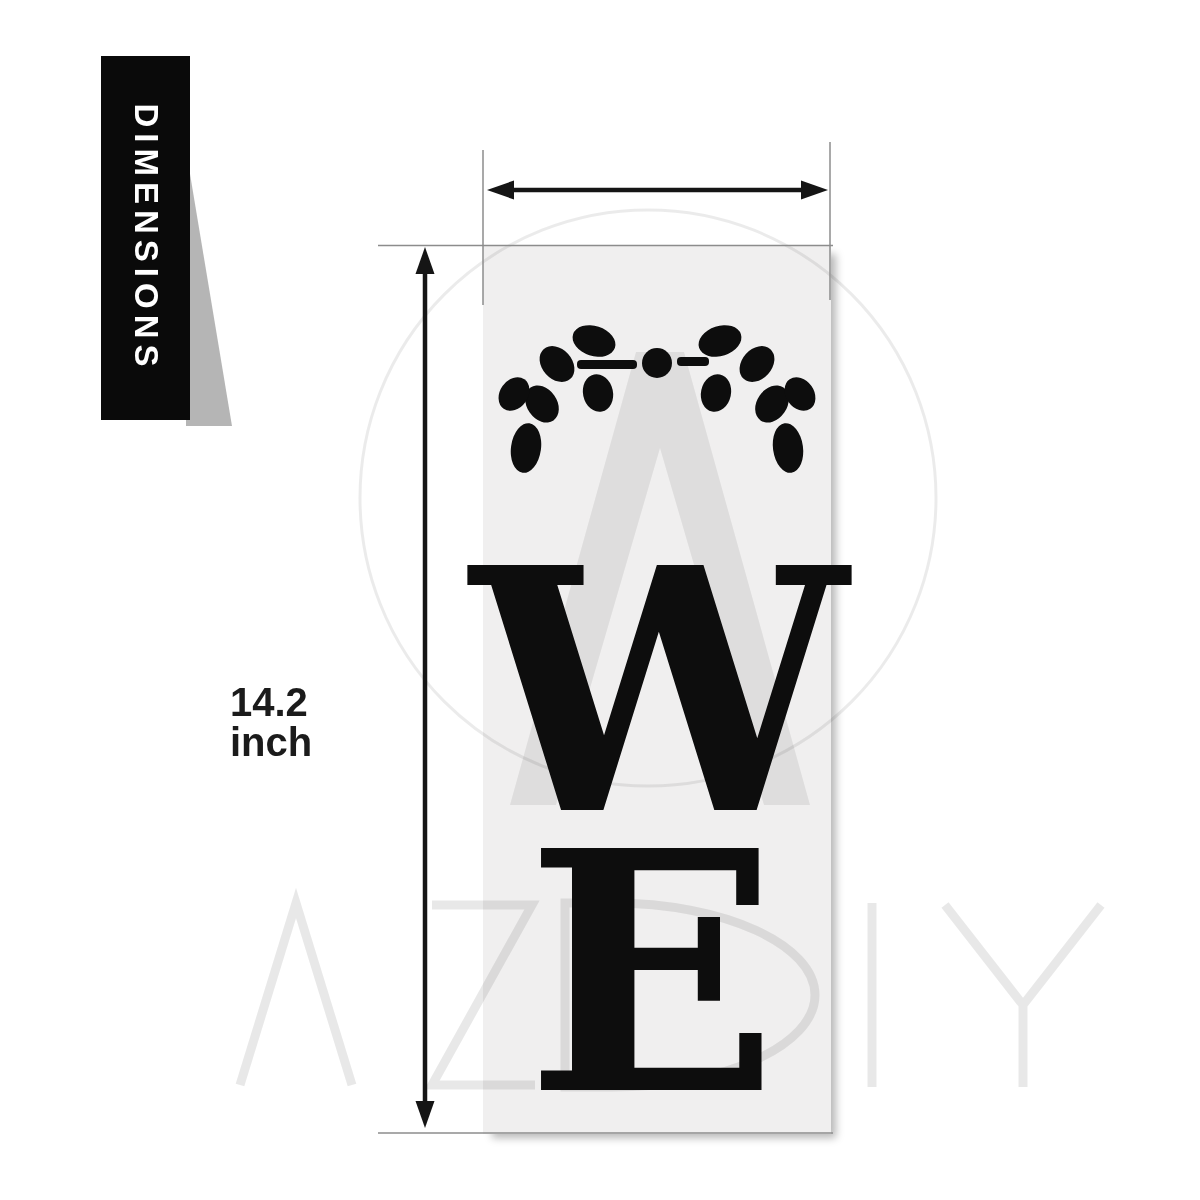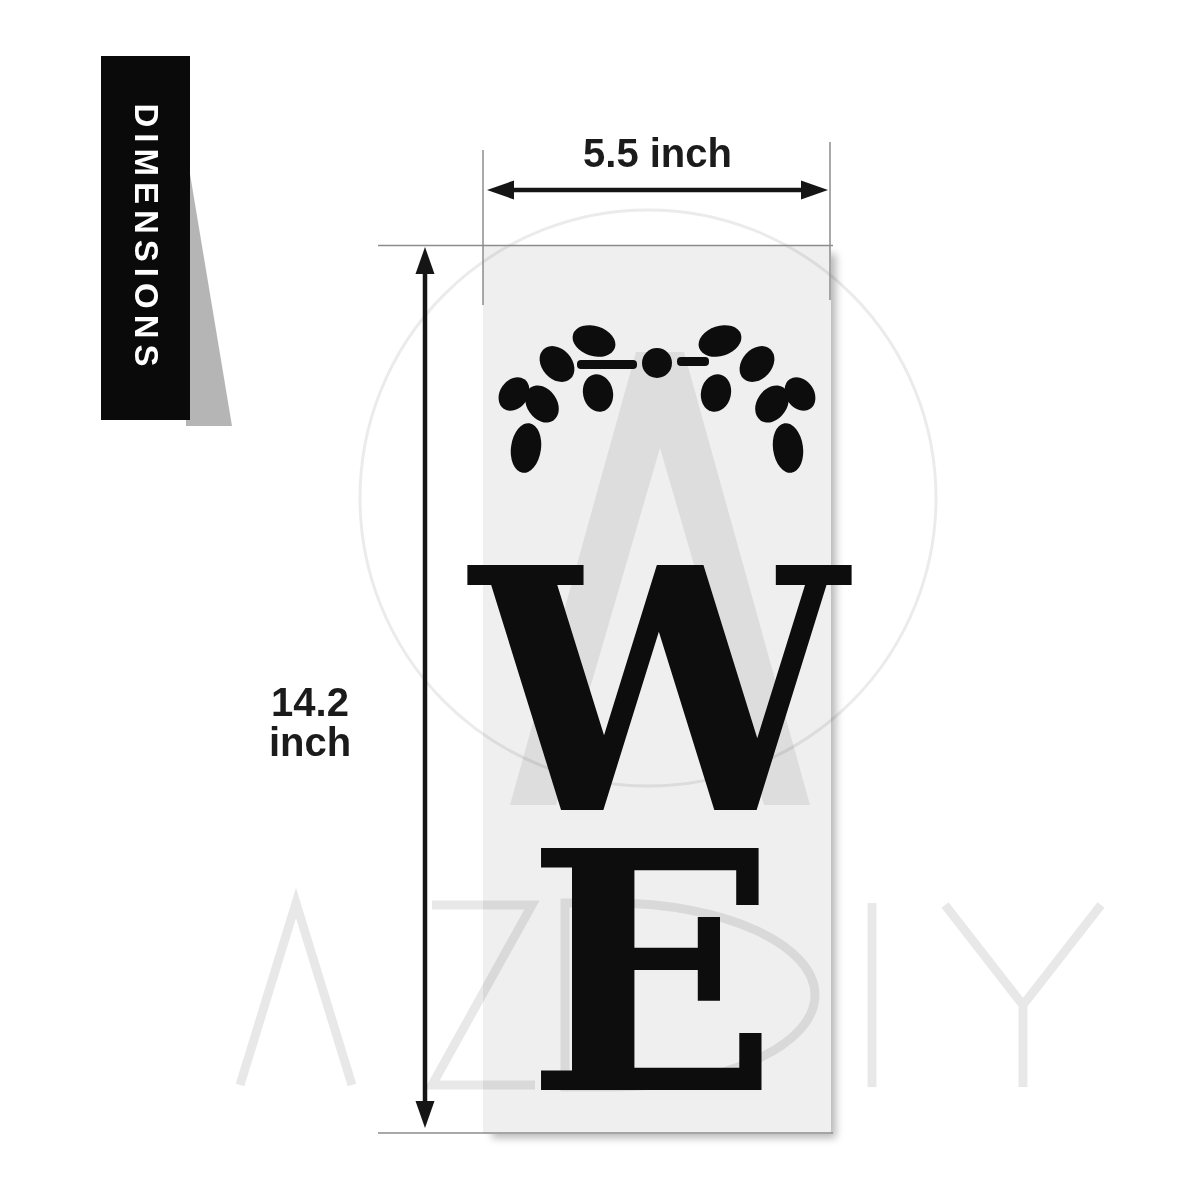--- a/index.html
+++ b/index.html
@@ -14,21 +14,21 @@
     box-shadow:7px 6px 8px -2px rgba(0,0,0,0.28);
   }
   
   #overlay{position:absolute;left:0;top:0;z-index:2;}
   
   .dim-label{
     position:absolute;z-index:3;color:#1b1b1b;font-weight:700;
     font-size:40px;line-height:40px;letter-spacing:0px;
   }
   #width-label{left:487px;top:133px;width:341px;text-align:center;}
-  #height-label{left:230px;top:682px;width:160px;text-align:center;}
+  #height-label{left:230px;top:682px;width:160px;text-align:left;}
   
   #banner-shadow{
     position:absolute;left:186px;top:150px;width:46px;height:276px;z-index:4;
     background:#b5b5b5;clip-path:polygon(0 0,100% 100%,0 100%);
     filter:blur(0.6px);
   }
   #banner{
     position:absolute;left:101px;top:56px;width:89px;height:364px;
     background:#0a0a0a;z-index:5;
   }
@@ -98,21 +98,20 @@
       <polygon points="828,190 801,180.5 801,199.5" stroke="none"></polygon>
     </g>
 
     <g stroke="#151515" fill="#151515">
       <line x1="425" y1="268" x2="425" y2="1107" stroke-width="4.5"></line>
       <polygon points="425,247 415.5,274 434.5,274" stroke="none"></polygon>
       <polygon points="425,1128 415.5,1101 434.5,1101" stroke="none"></polygon>
     </g>
   </svg>
 
-  <div id="width-label" class="dim-label">5.5 inch</div>
   <div id="height-label" class="dim-label">14.2 inch</div>
 
   <div id="banner-shadow"></div>
   <div id="banner">
     <span id="banner-label">DIMENSIONS</span>
   </div>
 
 </div>
 
 </body></html>

